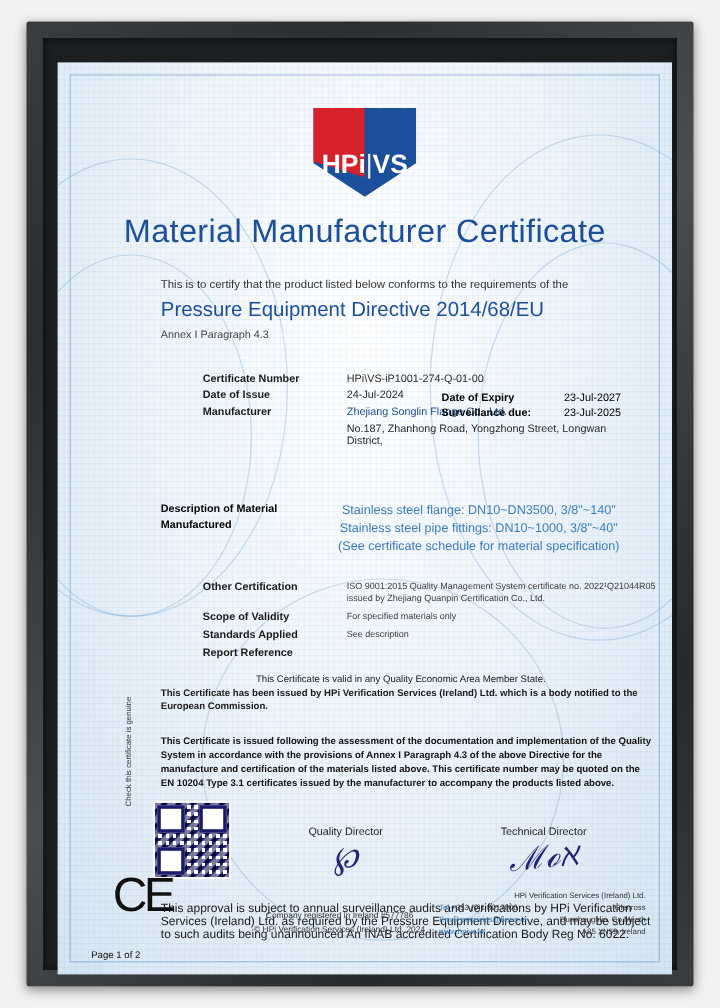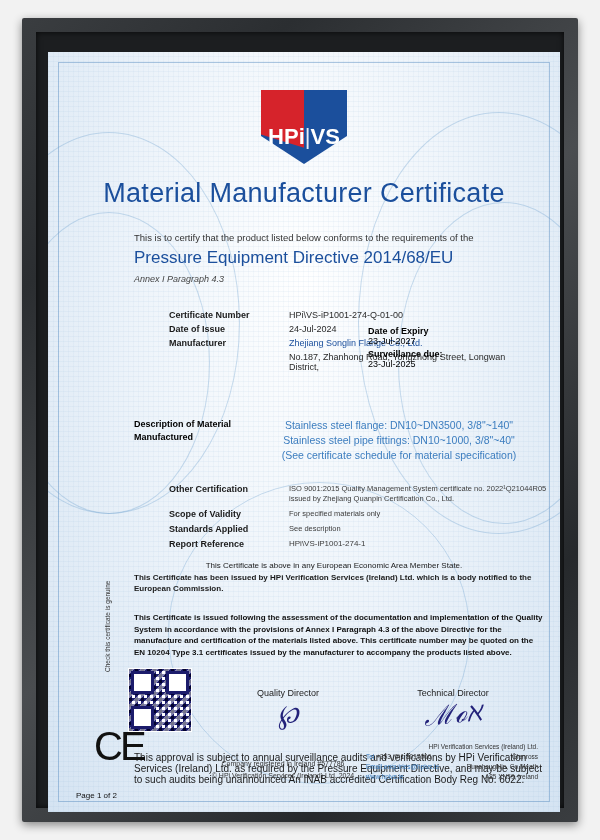--- a/index.html
+++ b/index.html
@@ -137,36 +137,35 @@
     top: 196px;
     font-size: 17px;
     color: #1b4f9c;
   }
   .annex {
     position: absolute;
     left: 86px;
     top: 222px;
     font-size: 9px;
     color: #444;
-    font-style: italic;
   }
   
   .fields { position: absolute; left: 86px; top: 258px; width: 400px; }
   .row { display: flex; font-size: 9px; color: #222; margin-bottom: 4px; }
   .row .lbl { width: 120px; font-weight: bold; color: #1a1a1a; margin-left: 35px; }
   .row .val { flex: 1; color: #2a2a2a; }
   .row .val.blue { color: #1b4f9c; }
   .expiry-block {
     position: absolute;
     left: 320px;
     top: 274px;
     font-size: 9px;
     width: 180px;
   }
-  .expiry-row { display: flex; margin-bottom: 3px; flex-direction: column; }
+  .expiry-row { display: flex; margin-bottom: 3px; }
   .expiry-row .lbl { font-weight: bold; width: 102px; }
   .desc-block {
     position: absolute;
     left: 86px;
     top: 366px;
     width: 400px;
   }
   .desc-label {
     position: absolute;
     left: 0; top: 0;
@@ -404,26 +403,25 @@
             </div>
             <div class="row">
               <div class="lbl">Standards Applied</div>
               <div class="val">See description</div>
             </div>
           </div>
 
           <div class="report">
             <div class="row">
               <div class="lbl">Report Reference</div>
-              <div class="val">HPi\VS-iP1001-274-1</div>
             </div>
           </div>
 
           <div class="para1">
-            <span class="c">This Certificate is above in any European Economic Area Member State.</span>
+            <span class="c">This Certificate is valid in any Quality Economic Area Member State.</span>
             <b>This Certificate has been issued by HPi Verification Services (Ireland) Ltd. which is a body notified to the European Commission.</b>
           </div>
 
           <div class="para2">This Certificate is issued following the assessment of the documentation and implementation of the Quality System in accordance with the provisions of Annex I Paragraph 4.3 of the above Directive for the manufacture and certification of the materials listed above. This certificate number may be quoted on the EN 10204  Type 3.1 certificates issued by the manufacturer to accompany the products listed above.</div>
 
           <div class="sig" style="left:170px; top:636px; width:140px;">
             <div class="name">Quality Director</div>
             <span class="sig-img">℘</span>
           </div>
           <div class="sig" style="left:330px; top:636px; width:150px;">

